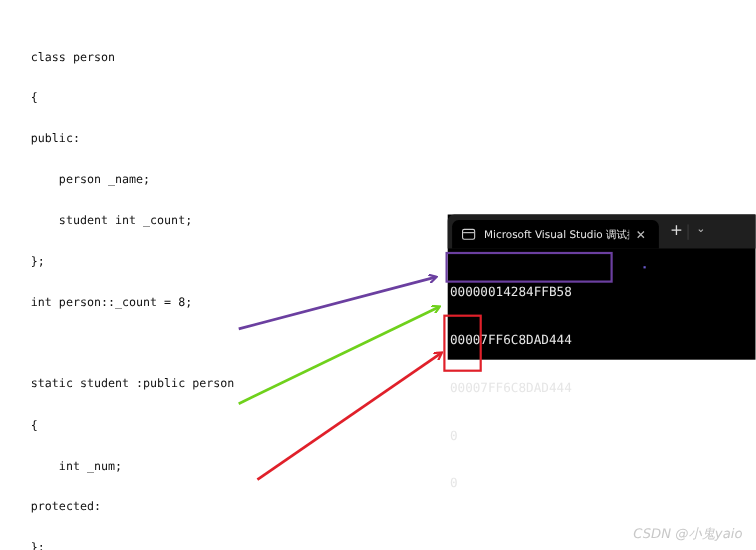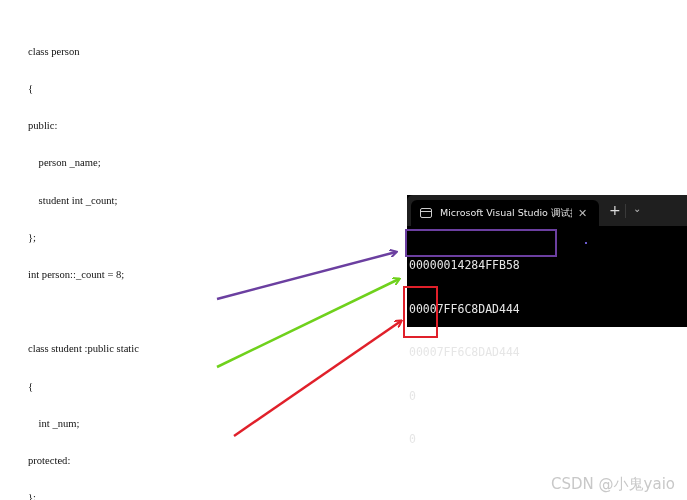--- a/index.html
+++ b/index.html
@@ -7,21 +7,21 @@
     width: 687px; height: 500px; position: relative; overflow: hidden;
     background: #ffffff;
     font-family: "DejaVu Sans", sans-serif;
   }
   .code {
     position: absolute; left: 28px; top: 21px;
     font-family: "DejaVu Sans Mono", monospace;
     font-size: 10.6px; line-height: 12.4px; color: #111;
     white-space: pre;
   }
-  .code .ln { display: block; height: 12.4px; font-family: Liberation Serif, serif; }
+  .code .ln { display: block; height: 12.4px; }
   .terminal {
     position: absolute; left: 407px; top: 195px; width: 280px; height: 132px;
     background: #000; 
   }
   .term-tabbar {
     position: absolute; left: 0; top: 0; width: 280px; height: 31px;
     background: #1f1f1f; border-top-left-radius: 6px;
   }
   .term-tab {
     position: absolute; left: 4px; top: 5px; width: 188px; height: 26px;
@@ -52,36 +52,36 @@
   .box-purple {
     position: absolute; left: 405px; top: 229px; width: 152px; height: 28px;
     border: 2px solid #6b3fa0; box-sizing: border-box;
   }
   .box-red {
     position: absolute; left: 403px; top: 286px; width: 35px; height: 52px;
     border: 2px solid #e0202a; box-sizing: border-box;
   }
   svg.arrows { position: absolute; left: 0; top: 0; }
   .watermark {
-    position: absolute; right: 12px; bottom: 6px; color: #c8c8c8; font-size: 15px;
+    position: absolute; right: 12px; bottom: 6px; color: #c8c8c8; font-size: 12px; font-style: italic;
   }
 </style>
 </head>
 <body>
 
 <div class="code">
   <span class="ln">class person</span>
   <span class="ln">{</span>
   <span class="ln">public:</span>
   <span class="ln">    person _name;</span>
   <span class="ln">    student int _count;</span>
   <span class="ln">};</span>
   <span class="ln">int person::_count = 8;</span>
   <span class="ln"></span>
-  <span class="ln">class student :public static</span>
+  <span class="ln">static student :public person</span>
   <span class="ln">{</span>
   <span class="ln">    int _num;</span>
   <span class="ln">protected:</span>
   <span class="ln">};</span>
   
   
   
   
   
   

